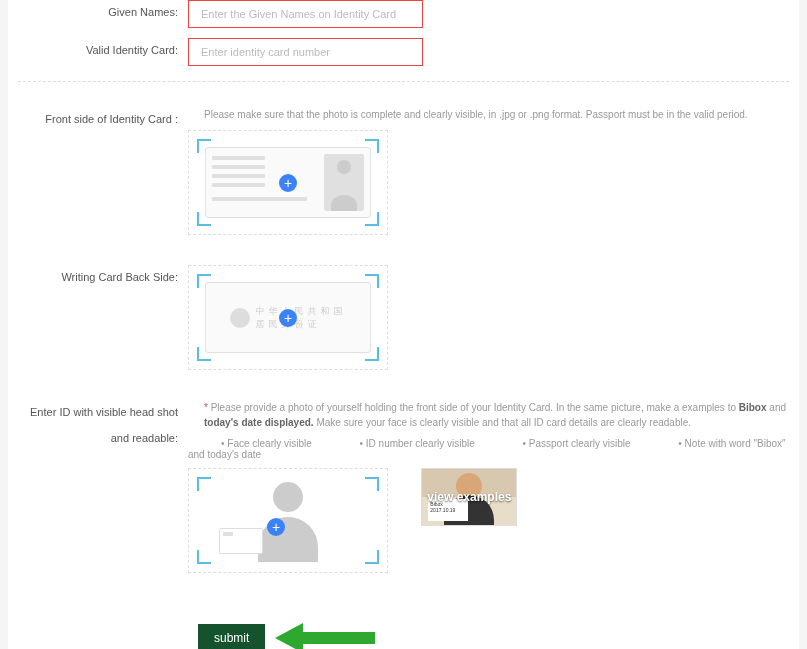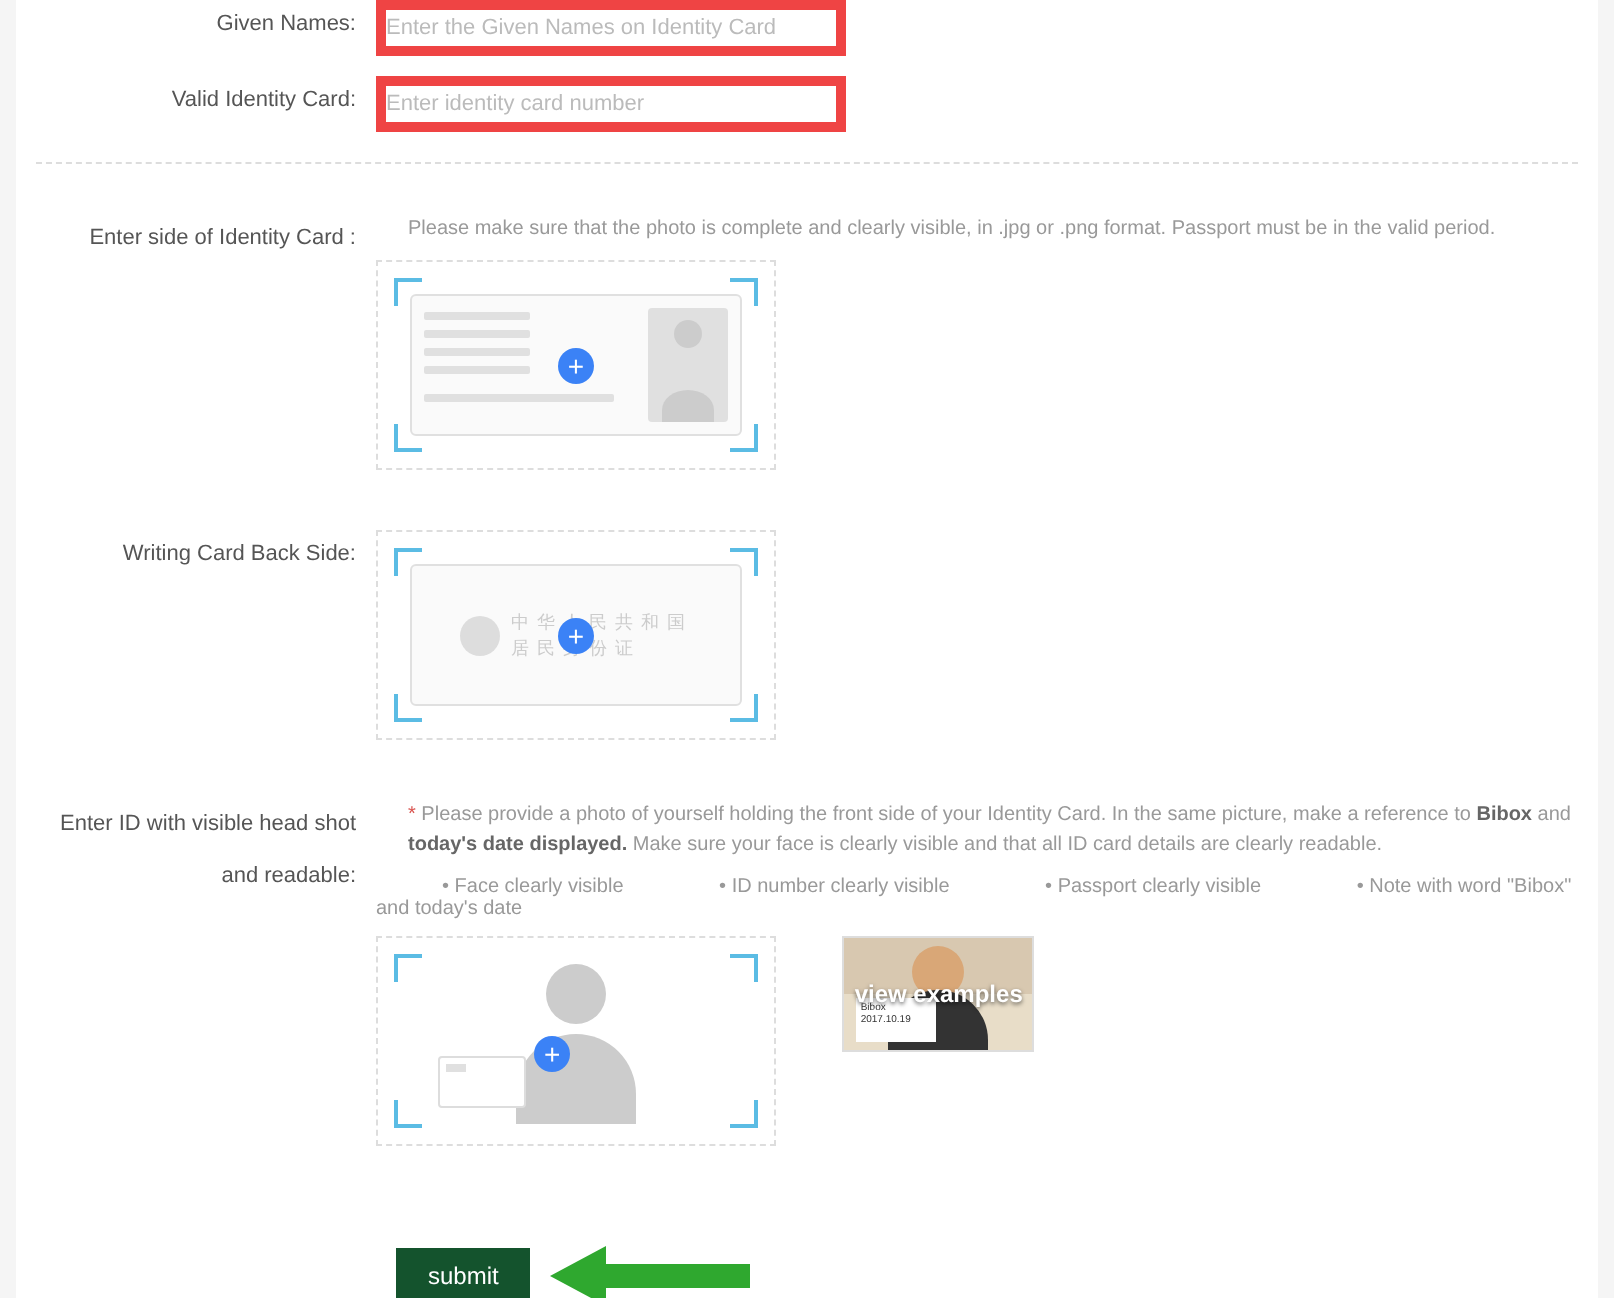--- a/index.html
+++ b/index.html
@@ -27,22 +27,22 @@
   padding-top: 6px;
   color: #555;
   font-size: 11px;
 }
 .field-col {
   flex: 1;
 }
 .text-input {
   width: 235px;
   height: 28px;
-  border: 5px solid #ef4444;
-  padding: 0 0;
+  border: 1px solid #ef4444;
+  padding: 0 12px;
   font-size: 11px;
   color: #333;
 }
 .text-input::placeholder { color: #bbb; }
 .divider {
   border: none;
   border-top: 1px dashed #ddd;
   margin: 15px 0 25px 0;
 }
 .help-text {
@@ -290,21 +290,21 @@
   <div class="form-row">
     <div class="label-col">Valid Identity Card:</div>
     <div class="field-col">
       <input type="text" class="text-input" placeholder="Enter identity card number" style="">
     </div>
   </div>
 
   <hr class="divider">
 
   <div class="form-row">
-    <div class="label-col">Enter side of Identity Card :</div>
+    <div class="label-col">Front side of Identity Card :</div>
     <div class="field-col">
       <div class="help-text">Please make sure that the photo is complete and clearly visible, in .jpg or .png format. Passport must be in the valid period.</div>
       <div class="upload-box">
         <div class="corners">
           <div class="corner tl"></div>
             <div class="corner tr"></div>
             <div class="corner bl"></div>
             <div class="corner br"></div>
         </div>
         <div class="id-card-mock">
@@ -344,21 +344,21 @@
     </div>
   </div>
 
   <div class="form-row">
     <div class="label-col">
       <div>Enter ID with visible head shot</div>
       <div style="margin-top:14px">and readable:</div>
     </div>
     <div class="field-col">
       <div class="help-text">
-        <span class="red">*</span><span> Please provide a photo of yourself holding the front side of your Identity Card. In the same picture, make a reference to </span><span class="bold">Bibox</span><span> and </span><span class="bold">today's date displayed.</span><span> Make sure your face is clearly visible and that all ID card details are clearly readable.</span>
+        <span class="red">*</span><span> Please provide a photo of yourself holding the front side of your Identity Card. In the same picture, make a examples to </span><span class="bold">Bibox</span><span> and </span><span class="bold">today's date displayed.</span><span> Make sure your face is clearly visible and that all ID card details are clearly readable.</span>
       </div>
       <div class="bullets">
         <span>• Face clearly visible</span>
         <span>• ID number clearly visible</span>
         <span>• Passport clearly visible</span>
         <span>• Note with word "Bibox" and today's date</span>
       </div>
       <div>
         <div class="upload-box">
           <div class="corners">

